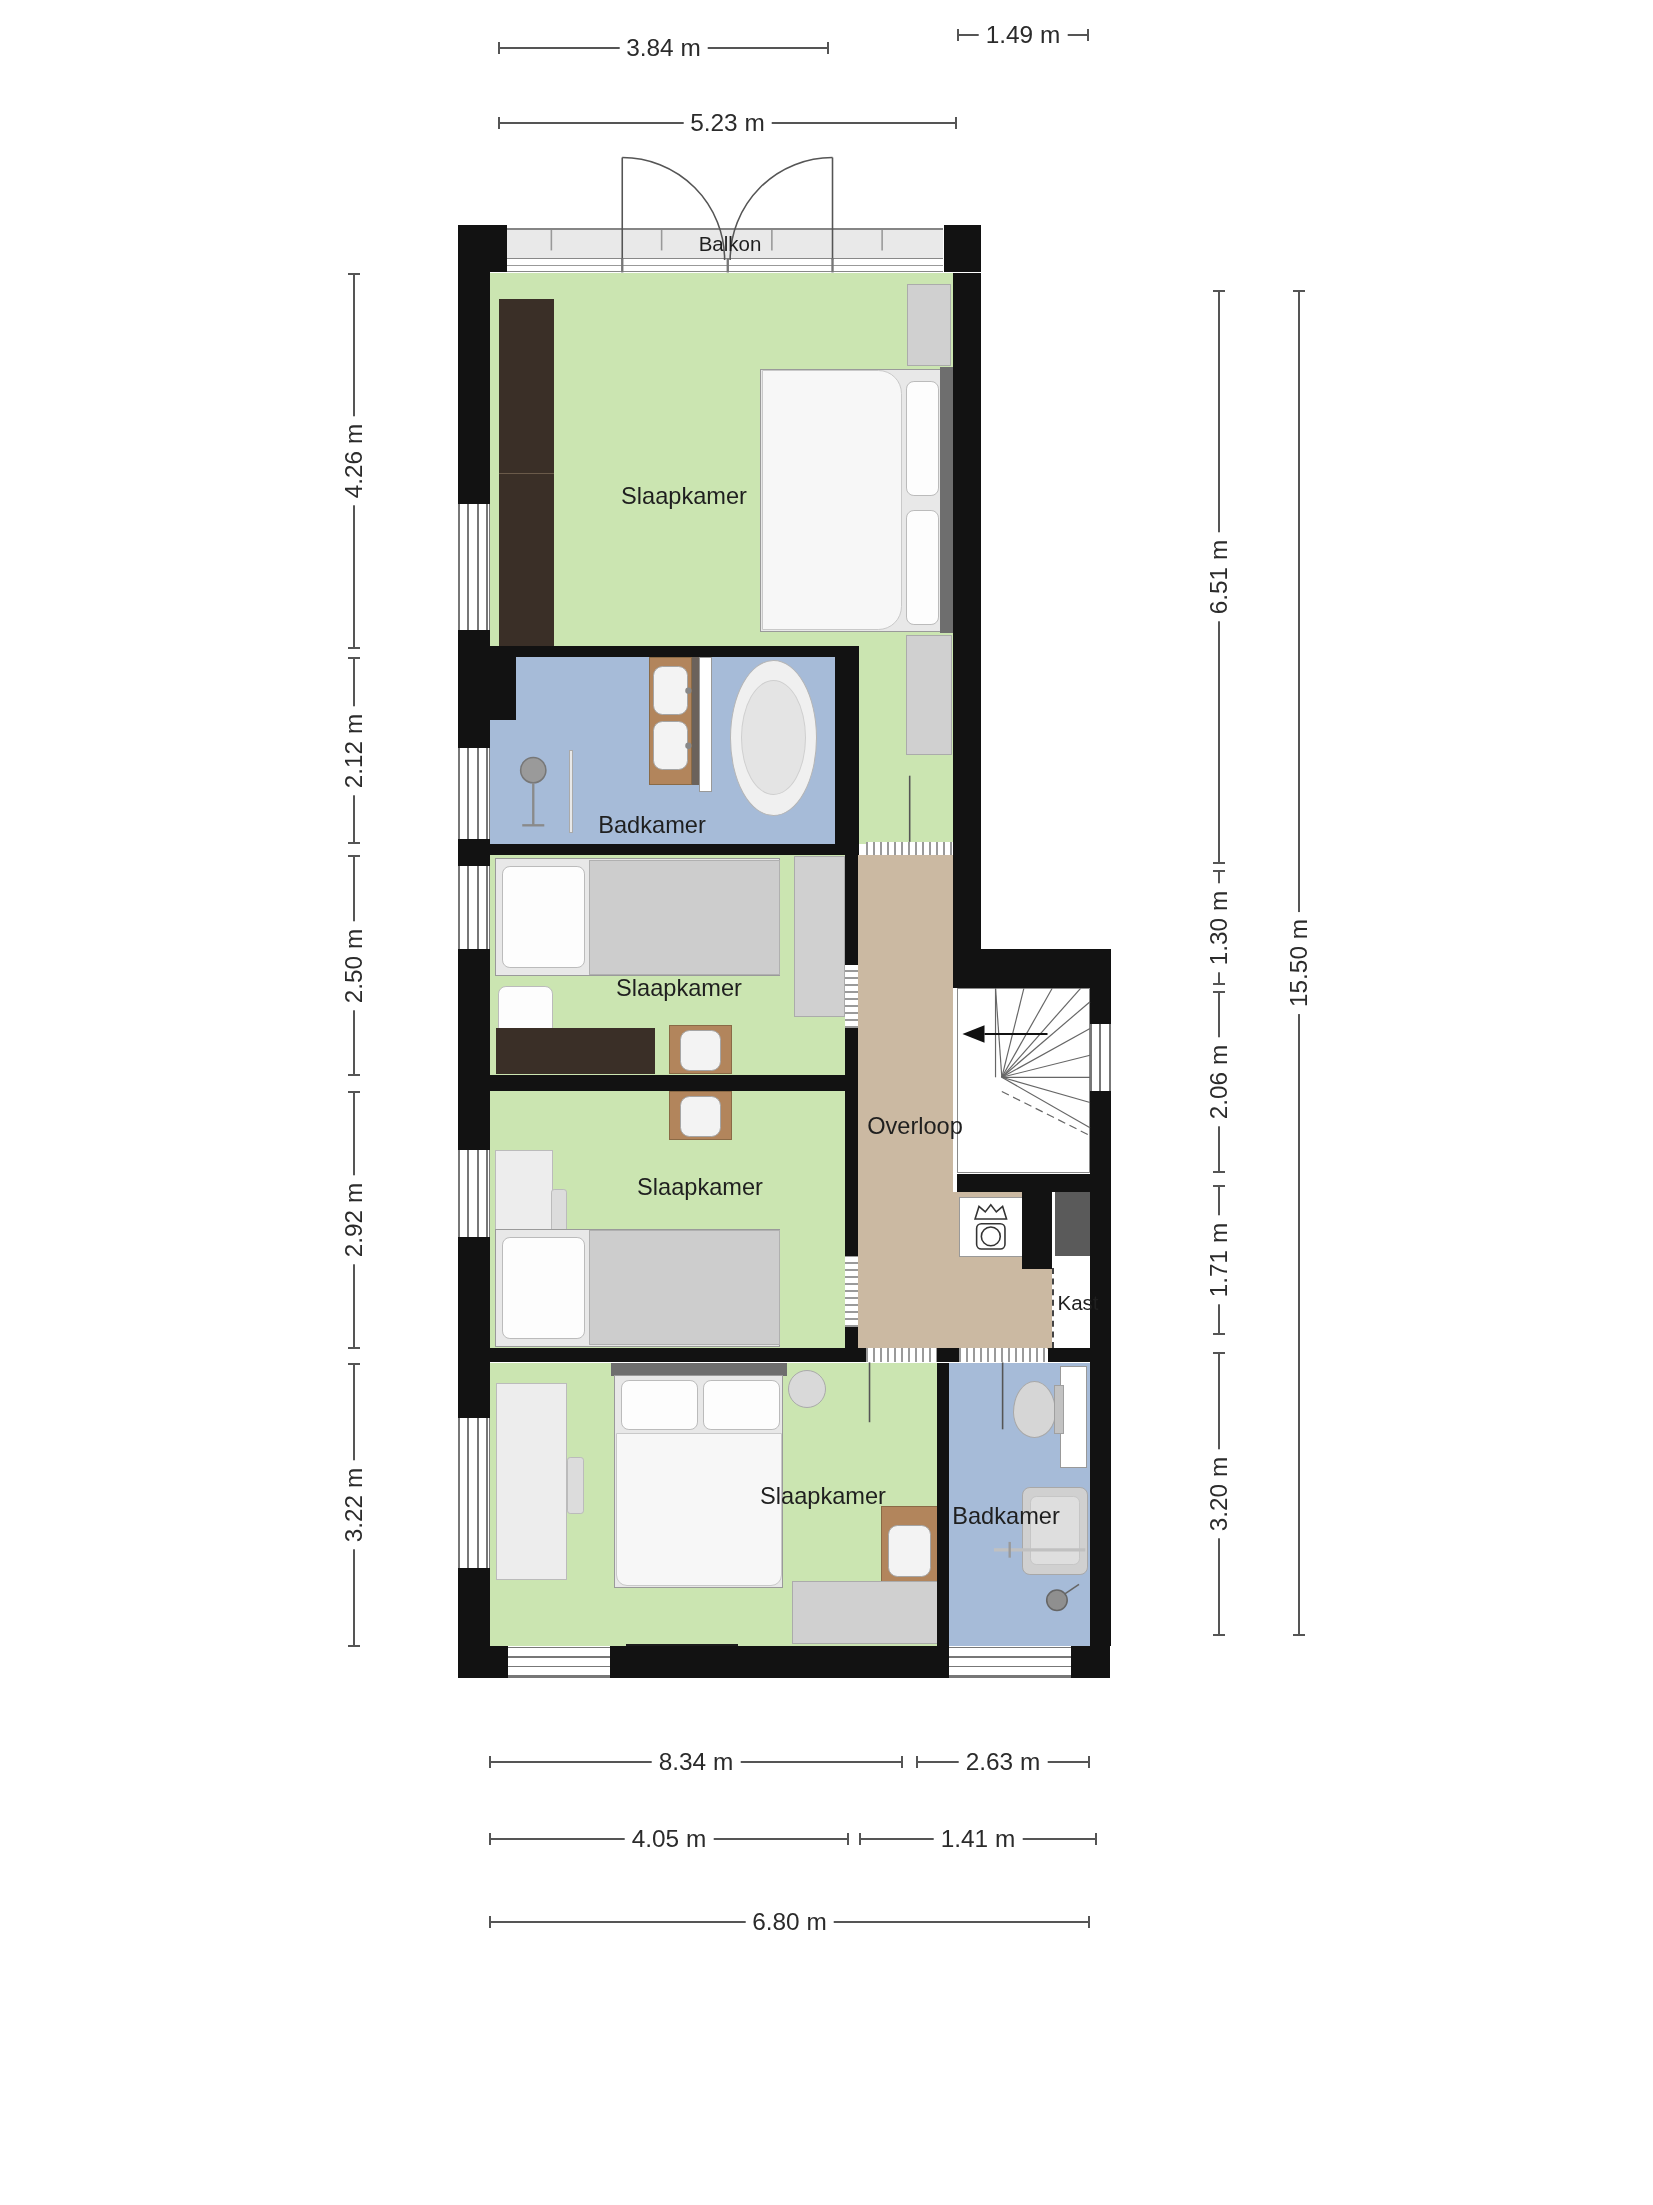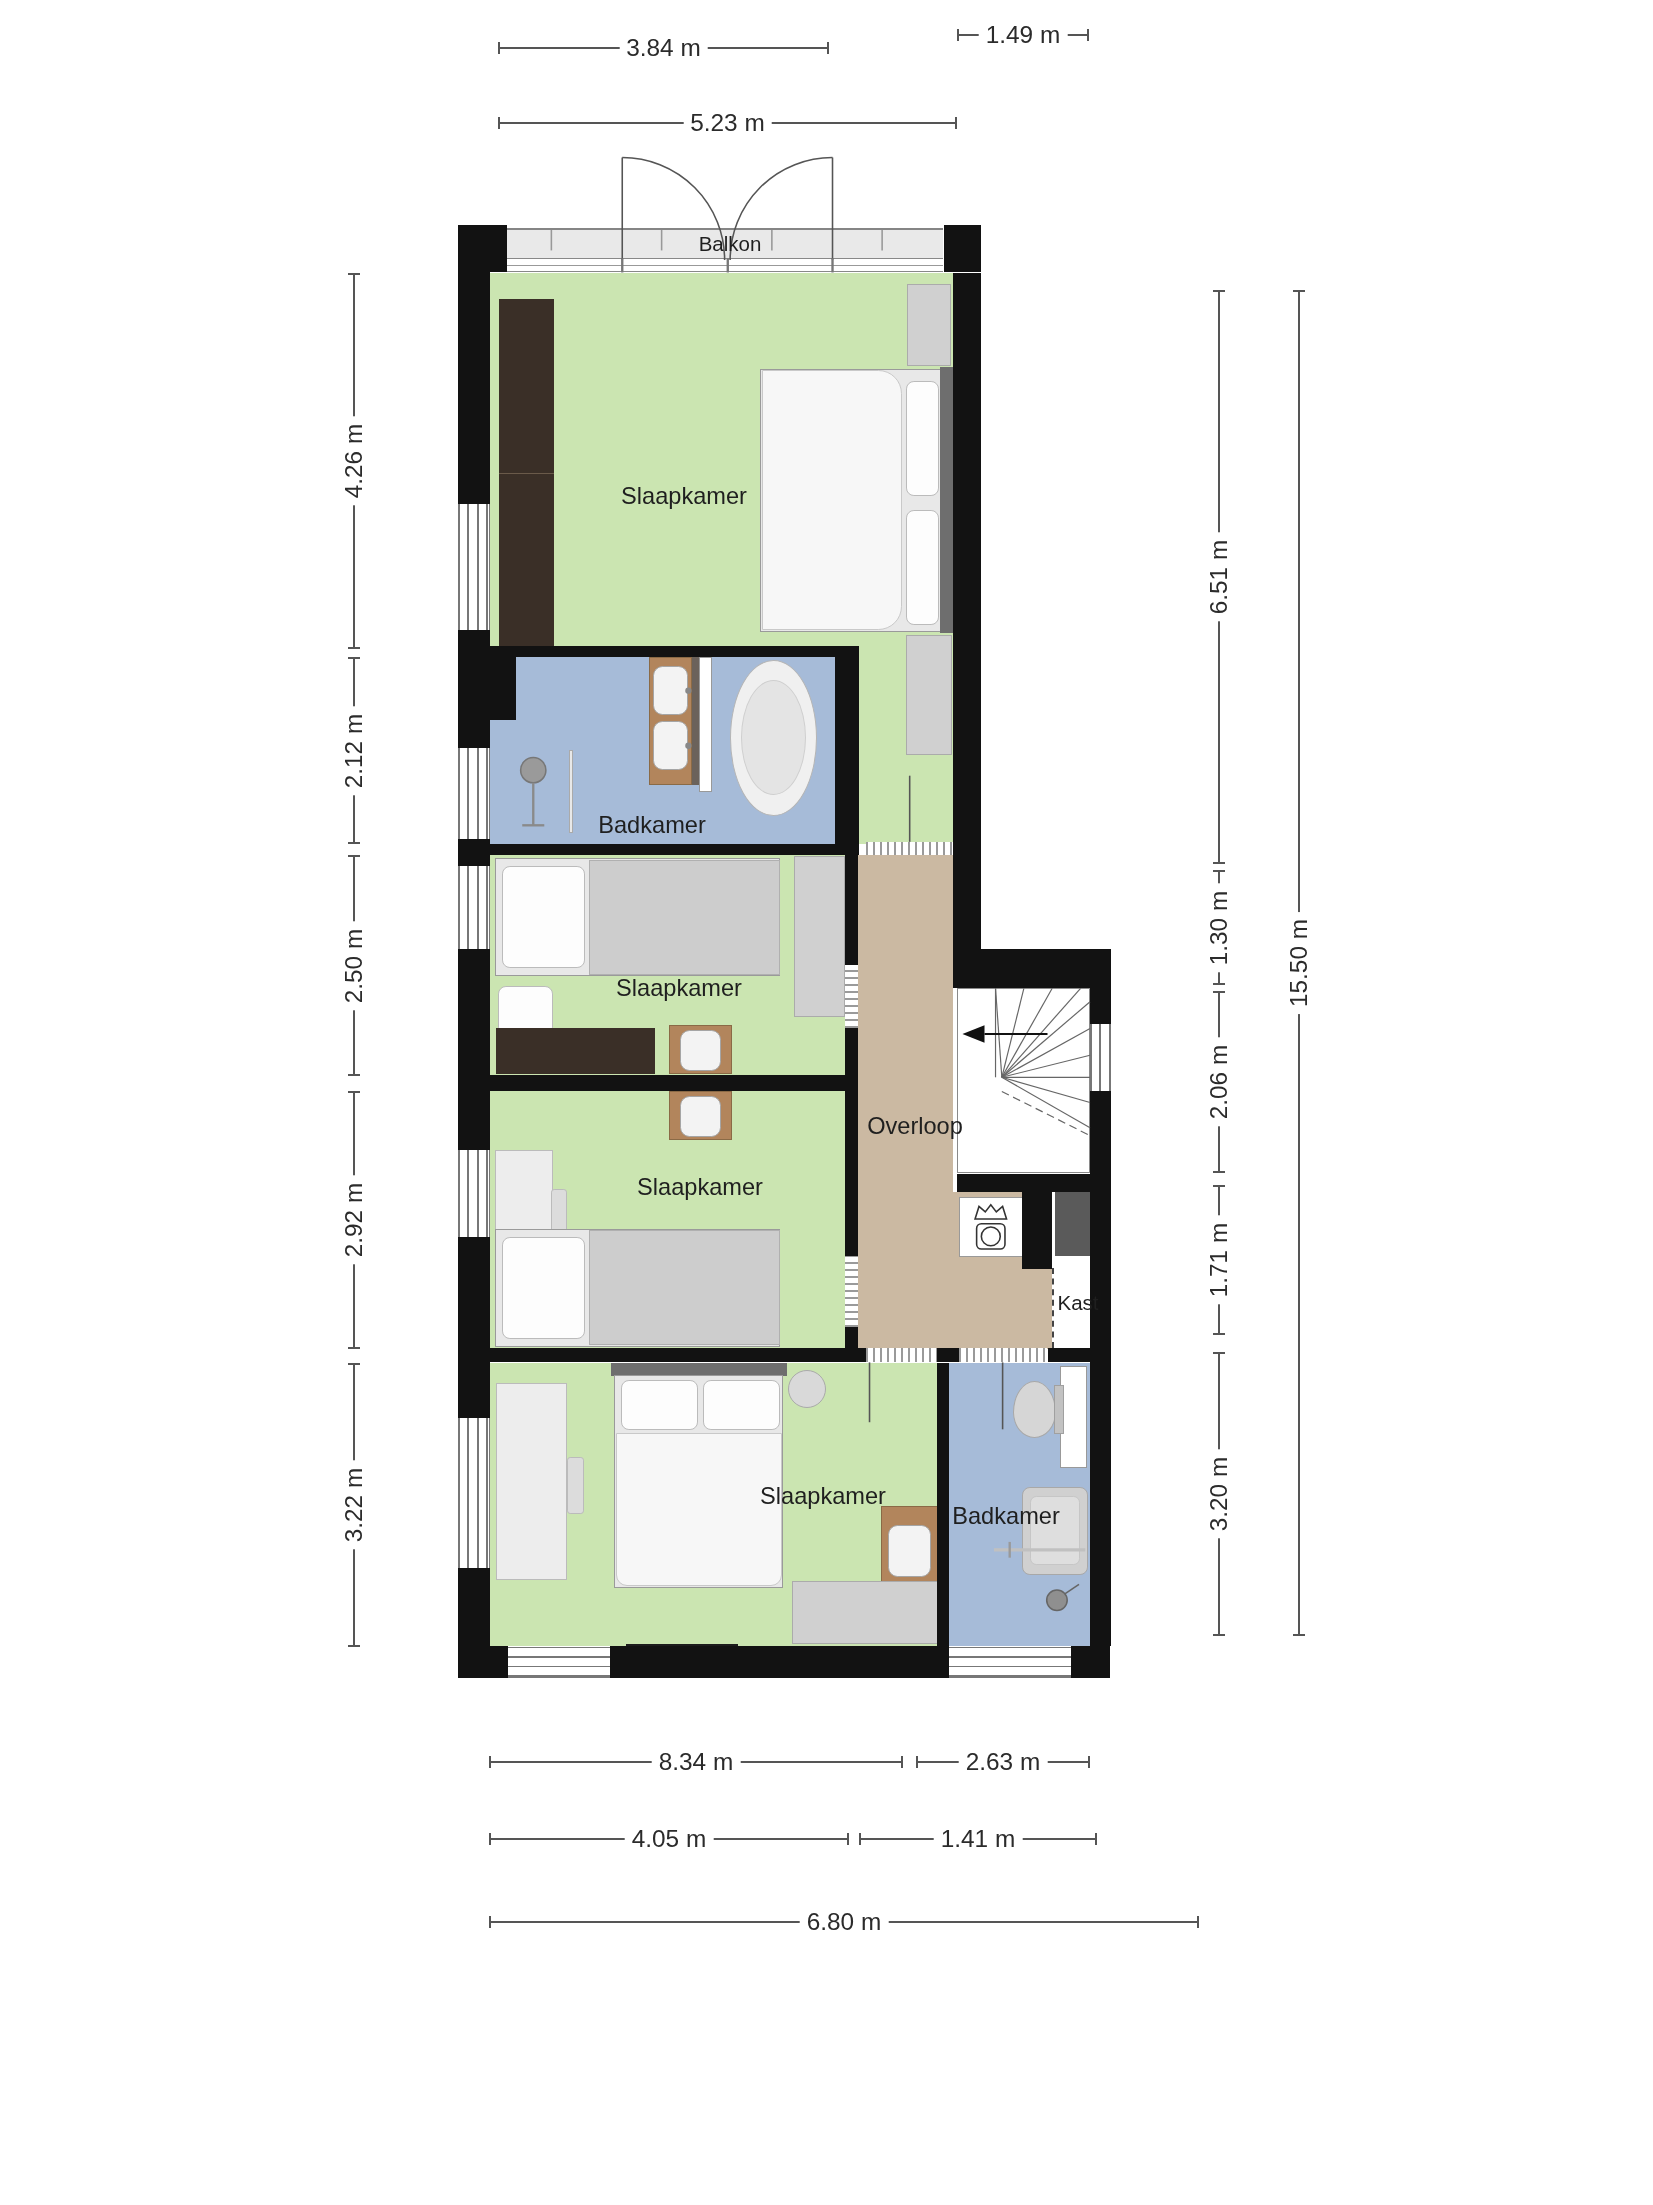--- a/index.html
+++ b/index.html
@@ -338,21 +338,21 @@
         <div class="dim-tick" style="left: 0px; top: 0.8px; width: 1.6px; height: 12.6px;"></div>
         <div class="dim-tick" style="right: 0px; top: 0.8px; width: 1.6px; height: 12.6px;"></div>
         <span class="dim-label">4.05 m</span>
       </div>
       <div class="abs" style="left: 859px; top: 1832px; width: 238px; height: 14px;">
         <div class="dim-line" style="left: 0px; top: 6.3px; width: 100%; height: 1.6px;"></div>
         <div class="dim-tick" style="left: 0px; top: 0.8px; width: 1.6px; height: 12.6px;"></div>
         <div class="dim-tick" style="right: 0px; top: 0.8px; width: 1.6px; height: 12.6px;"></div>
         <span class="dim-label">1.41 m</span>
       </div>
-      <div class="abs" style="left: 489px; top: 1915px; width: 710px; height: 14px; text-align: center;">
+      <div class="abs" style="left: 489px; top: 1915px; width: 601px; height: 14px; text-align: center;">
         <div class="dim-line" style="left: 0px; top: 6.3px; width: 100%; height: 1.6px;"></div>
         <div class="dim-tick" style="left: 0px; top: 0.8px; width: 1.6px; height: 12.6px;"></div>
         <div class="dim-tick" style="right: 0px; top: 0.8px; width: 1.6px; height: 12.6px;"></div>
         <span class="dim-label">6.80 m</span>
       </div>
     </div>
 
 </div>
 
 

